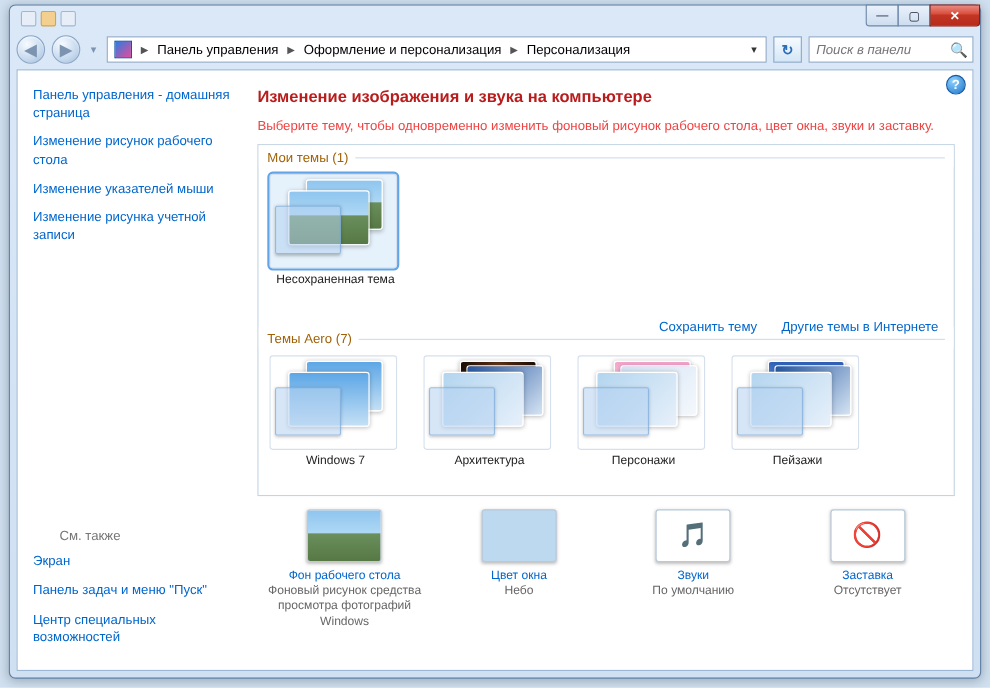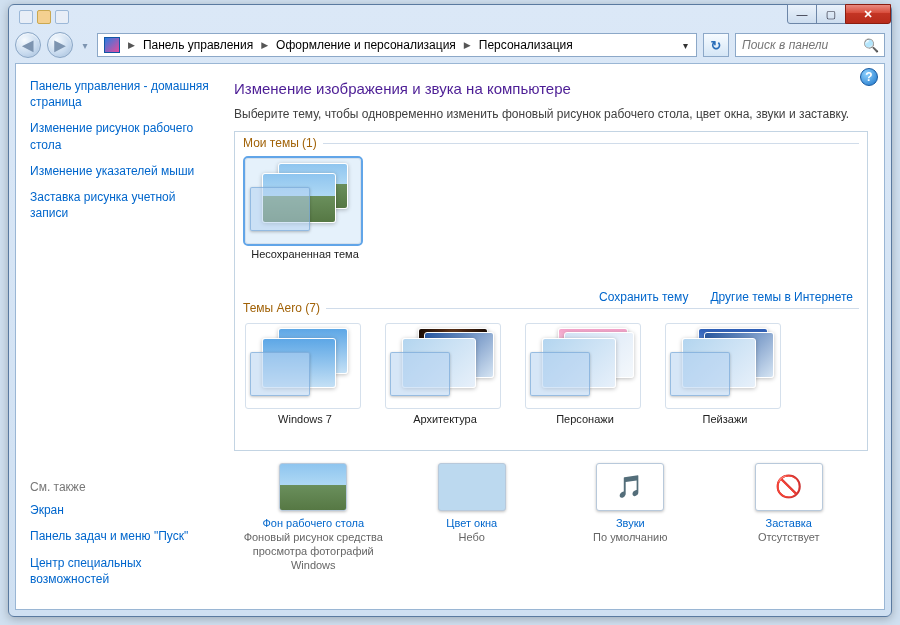--- a/index.html
+++ b/index.html
@@ -142,39 +142,39 @@
     font-size:12px;
   }
   .sidebar a.panel-link {
     color:#0066cc; text-decoration:none;
     margin-bottom:10px;
     line-height:1.35;
     cursor:pointer;
   }
   .sidebar .seealso {
     margin-top:auto;
-    color:#777; margin-bottom:8px;
+    color:#777; margin-bottom:8px;margin-left:24px;
   }
 
   .main {
     flex:1;
     padding:14px 16px 10px 10px;
     position:relative;
     overflow:hidden;
   }
   .helpbtn {
     position:absolute; top:4px; right:6px;
     width:18px; height:18px; border-radius:50%;
     background:radial-gradient(circle at 35% 30%, #8fd2ff, #1a73c8);
     color:#fff; font-weight:bold; font-size:12px;
     display:flex; align-items:center; justify-content:center;
     border:1px solid #1558a0;
   }
-  .heading { color:#4c1d95; font-size:15px; margin:2px 0 10px; }
-  .subtext { color:#404040; margin-bottom:10px; }
+  .heading { color:#b91c1c; font-size:15px; margin:2px 0 10px;font-weight:bold; }
+  .subtext { color:#ef4444; margin-bottom:10px; }
 
   .themes-box {
     border:1px solid #c3d4e3;
     height:320px;
     overflow:hidden;
     position:relative;
   }
 
   .section-label {
     color:#a16207; font-size:12px;
@@ -339,21 +339,21 @@
       <span class="search-ico">🔍</span>
     </div>
   </div>
 
   <div class="content">
 
     <div class="sidebar">
       <a class="panel-link">Панель управления - домашняя страница</a>
       <a class="panel-link">Изменение рисунок рабочего стола</a>
       <a class="panel-link">Изменение указателей мыши</a>
-      <a class="panel-link">Заставка рисунка учетной записи</a>
+      <a class="panel-link">Изменение рисунка учетной записи</a>
 
       <div class="seealso">См. также</div>
       <a class="panel-link">Экран</a>
       <a class="panel-link">Панель задач и меню "Пуск"</a>
       <a class="panel-link">Центр специальных возможностей</a>
     </div>
 
     <div class="main">
       <div class="helpbtn">?</div>
       <div class="heading">Изменение изображения и звука на компьютере</div>

